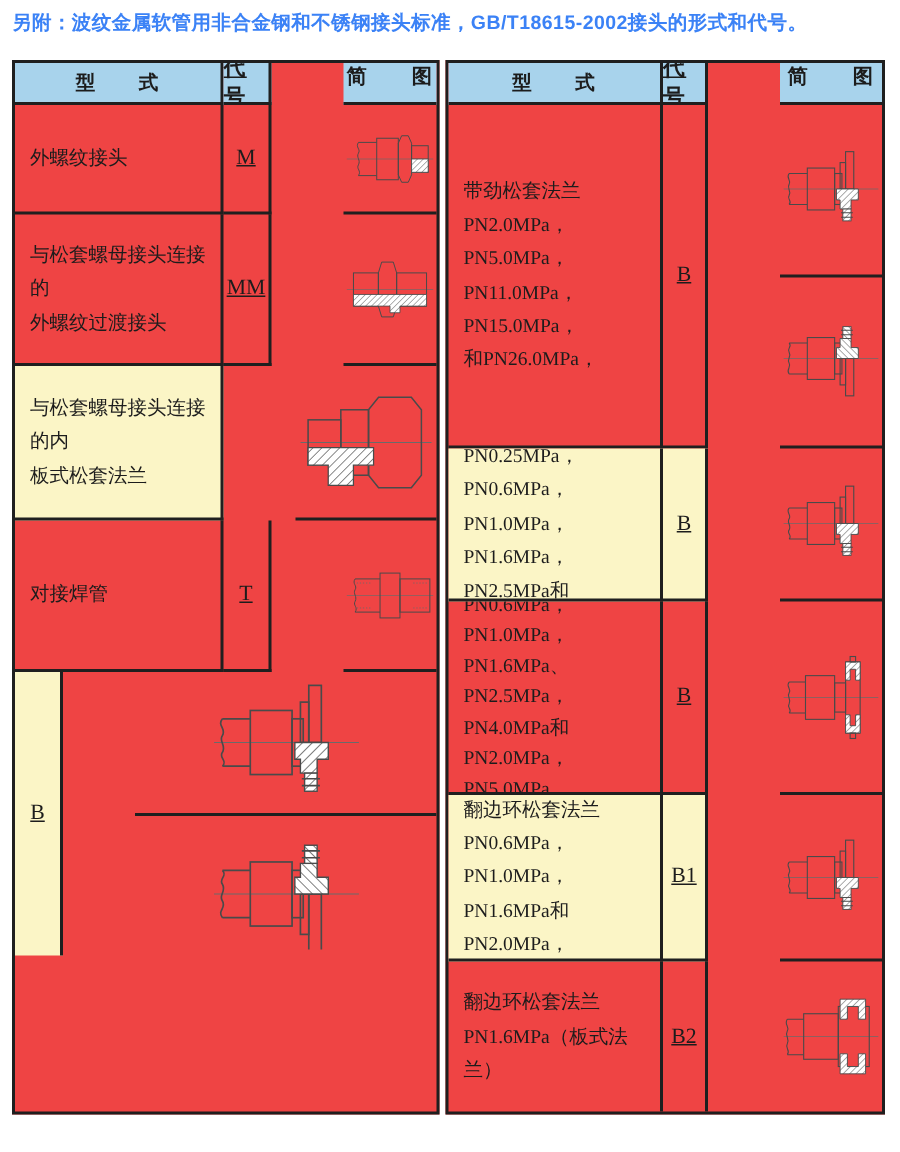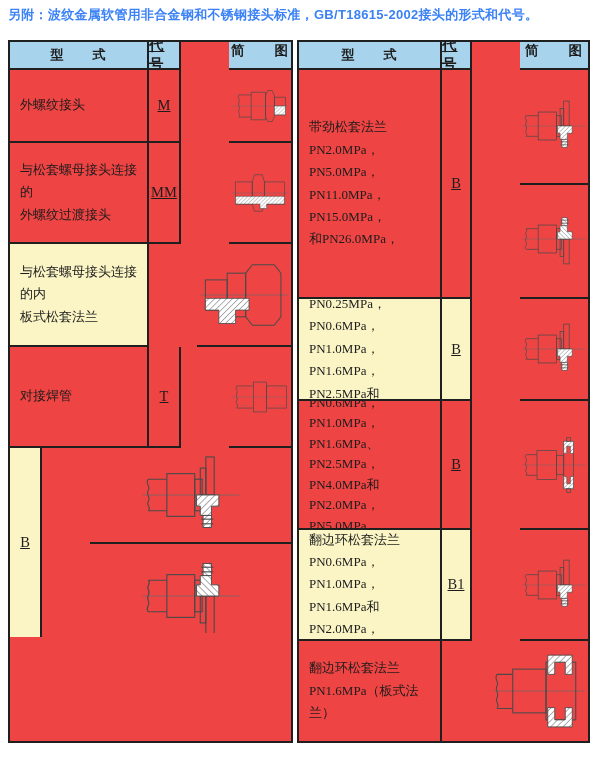--- a/index.html
+++ b/index.html
@@ -279,20 +279,21 @@
             <svg class="dg" width="110" height="96">
               <use href="#dFlangeA"></use>
             </svg>
           </div>
       </div>
     </div>
 
     <div class="row last" style="height:100px">
       <div class="cell type">翻边环松套法兰
 PN1.6MPa（板式法兰）</div>
+      <div class="cell code">B2</div>
       <div class="cell diag">
         <div class="sub">
             <svg class="dg" width="110" height="92">
               <use href="#dB2"></use>
             </svg>
           </div>
       </div>
     </div>
   </div>
 

